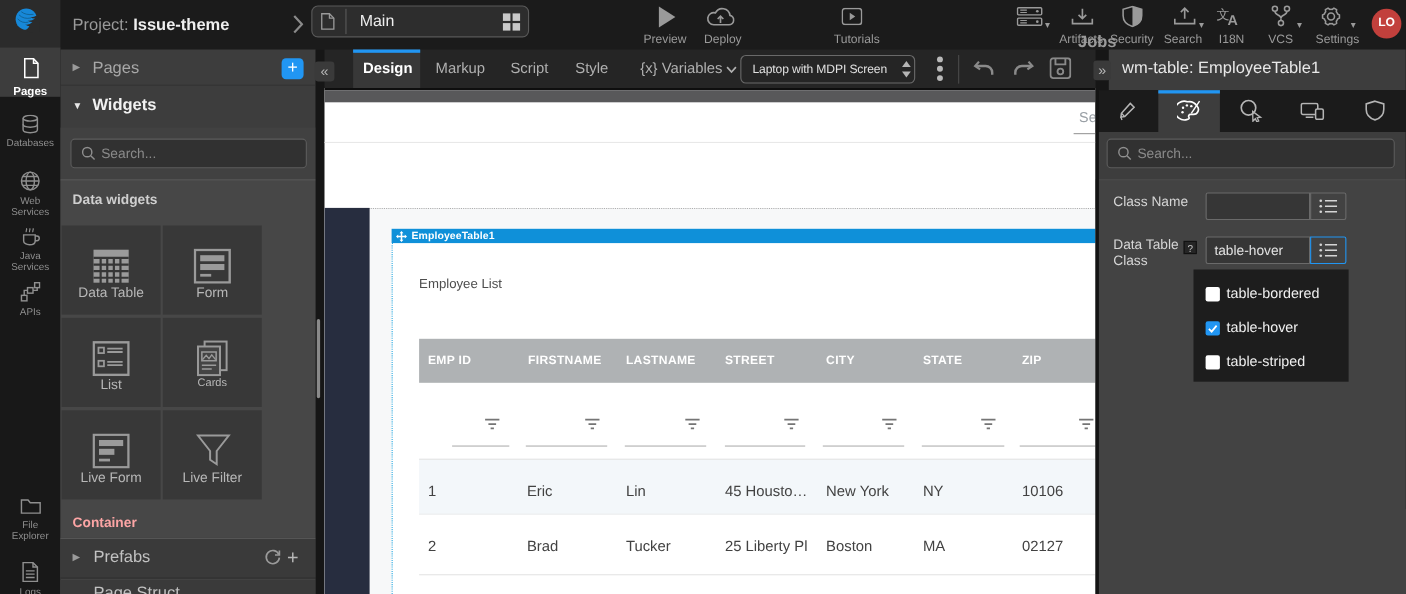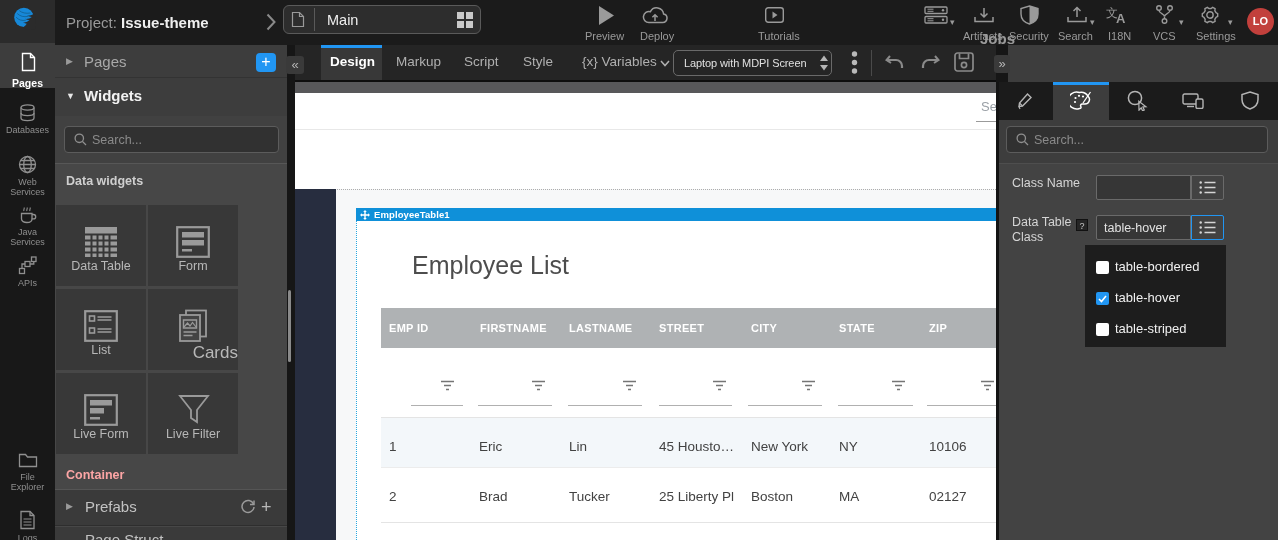--- a/index.html
+++ b/index.html
@@ -260,21 +260,21 @@
       <path d="M13.5 19 h14 M13.5 22 h14" stroke="#9a9a9a" stroke-width="1.6"></path>
     </svg>
   <div class="abs" style="left:56px;top:343px;width:90px;text-align:center;color:#b8b8b8;font-size:12.5px;">List</div>
   <svg class="abs" style="left:178px;top:309px;" width="30" height="34" viewBox="0 0 30 34">
       <rect x="8" y="1.5" width="20" height="26" fill="none" stroke="#9a9a9a" stroke-width="1.8"></rect>
       <rect x="2" y="6" width="20" height="26" fill="#444" stroke="#9a9a9a" stroke-width="1.8"></rect>
       <path d="M5.5 11 h13 v8 h-13 z" fill="none" stroke="#9a9a9a" stroke-width="1.4"></path>
       <path d="M6 18 l3.5 -4 2.5 3 2.5 -3.5 3.5 4.5" fill="none" stroke="#9a9a9a" stroke-width="1.2"></path>
       <path d="M5.5 23 h13 M5.5 26.5 h9" stroke="#9a9a9a" stroke-width="1.4"></path>
     </svg>
-  <div class="abs" style="left:148px;top:343px;width:90px;text-align:right;color:#b8b8b8;font-size:17px;">Cards</div>
+  <div class="abs" style="left:148px;top:343px;width:90px;text-align:center;color:#b8b8b8;font-size:10px;">Cards</div>
   <svg class="abs" style="left:84px;top:394px;" width="34" height="32" viewBox="0 0 34 32">
       <rect x="1.2" y="1.2" width="31.6" height="29.6" fill="none" stroke="#9a9a9a" stroke-width="2.2"></rect>
       <rect x="6" y="6" width="22" height="5.5" fill="#9a9a9a"></rect>
       <rect x="6" y="14" width="14" height="5.5" fill="#9a9a9a"></rect>
       <rect x="6" y="23" width="10" height="2.5" fill="#9a9a9a"></rect>
     </svg>
   <div class="abs" style="left:56px;top:427px;width:90px;text-align:center;color:#b8b8b8;font-size:12.5px;">Live Form</div>
   <svg class="abs" style="left:178px;top:394px;" width="32" height="32" viewBox="0 0 32 32">
       <path d="M2 2 h28 L19 16 v12 l-6 -4 v-8 Z" fill="none" stroke="#9a9a9a" stroke-width="1.8"></path>
     </svg>
@@ -308,21 +308,21 @@
   <div class="abs" style="left:295px;top:189px;width:701px;height:351px;background:#f7f8f9;border-top:1px dotted #adadad;"></div>
   <div class="abs" style="left:295px;top:189px;width:41px;height:351px;background:#272d3f;"></div>
 
   <div class="abs" style="left:356px;top:220px;width:640px;height:320px;background:#ffffff;border-left:1px dotted #29a8e0;"></div>
   <div class="abs" style="left:356px;top:208px;width:640px;height:12.5px;background:#0f90d9;"></div>
   <svg class="abs" style="left:360px;top:209.5px;" width="10" height="10" viewBox="0 0 10 10">
       <path d="M5 0 L6.8 2 H3.2 Z M5 10 L3.2 8 H6.8 Z M0 5 L2 3.2 V6.8 Z M10 5 L8 6.8 V3.2 Z M4.3 2 h1.4 v6 h-1.4 z M2 4.3 h6 v1.4 h-6 z" fill="#fff"></path>
     </svg>
   <div class="abs" style="left:374px;top:209px;color:#fff;font-size:9.5px;font-weight:bold;letter-spacing:0.1px;">EmployeeTable1</div>
 
-  <div class="abs" style="left:381px;top:251px;font-size:25px;color:#4d4d4d;margin-left:31px;">Employee List</div>
+  <div class="abs" style="left:381px;top:251px;font-size:12px;color:#4d4d4d;">Employee List</div>
 
   <div class="abs" style="left:381px;top:308px;width:615px;height:39.5px;background:#afb2b4;"></div>
   <div class="abs" style="left:389px;top:322px;font-size:11px;font-weight:bold;color:#fff;letter-spacing:0.3px;">EMP ID</div>
   <div class="abs" style="left:480px;top:322px;font-size:11px;font-weight:bold;color:#fff;letter-spacing:0.3px;">FIRSTNAME</div>
   <div class="abs" style="left:569px;top:322px;font-size:11px;font-weight:bold;color:#fff;letter-spacing:0.3px;">LASTNAME</div>
   <div class="abs" style="left:659px;top:322px;font-size:11px;font-weight:bold;color:#fff;letter-spacing:0.3px;">STREET</div>
   <div class="abs" style="left:751px;top:322px;font-size:11px;font-weight:bold;color:#fff;letter-spacing:0.3px;">CITY</div>
   <div class="abs" style="left:839px;top:322px;font-size:11px;font-weight:bold;color:#fff;letter-spacing:0.3px;">STATE</div>
   <div class="abs" style="left:929px;top:322px;font-size:11px;font-weight:bold;color:#fff;letter-spacing:0.3px;">ZIP</div>
 
@@ -369,20 +369,21 @@
   <div class="abs" style="left:569px;top:489px;font-size:13.5px;color:#424242;">Tucker</div>
   <div class="abs" style="left:659px;top:489px;font-size:13.5px;color:#424242;">25 Liberty Pl</div>
   <div class="abs" style="left:751px;top:489px;font-size:13.5px;color:#424242;">Boston</div>
   <div class="abs" style="left:839px;top:489px;font-size:13.5px;color:#424242;">MA</div>
   <div class="abs" style="left:929px;top:489px;font-size:13.5px;color:#424242;">02127</div>
 
   <div class="abs" style="left:996px;top:82px;width:2.5px;height:458px;background:#141414;z-index:4;"></div>
   <div class="abs" style="left:996px;top:45px;width:12px;height:37px;background:#161616;"></div>
   <div class="abs" style="left:1008px;top:45px;width:270px;height:37px;background:#3d3d3d;"></div>
   <div class="abs" style="left:994px;top:55px;width:16px;height:18px;background:#3a3a3a;border-radius:3px;color:#b5b5b5;font-size:13px;text-align:center;line-height:17px;">»</div>
+  <div class="abs" style="left:1020px;top:53px;color:#e8e8e8;font-size:15px;">wm-table: EmployeeTable1</div>
 
   <div class="abs" style="left:996px;top:82px;width:282px;height:38px;background:#1b1b1b;"></div>
   <div class="abs" style="left:1053px;top:82px;width:56px;height:38px;background:#3d3d3d;border-top:3px solid #2196f3;"></div>
   <div class="abs" style="left:996px;top:120px;width:282px;height:420px;background:#3d3d3d;"></div>
   <div class="abs" style="left:996px;top:164px;width:282px;height:376px;background:#434343;"></div>
 
   <svg class="abs" style="left:1017px;top:92px;" width="16" height="18" viewBox="0 0 16 18">
       <path d="M10.5 2 L14 5.5 L5.5 14 L2 14.5 L2.5 11 Z" fill="none" stroke="#b5b5b5" stroke-width="1.4"></path>
       <path d="M2.5 11 L5.5 14 M2 14.5 l1 2.5" stroke="#b5b5b5" stroke-width="1.2" fill="none"></path>
     </svg>

